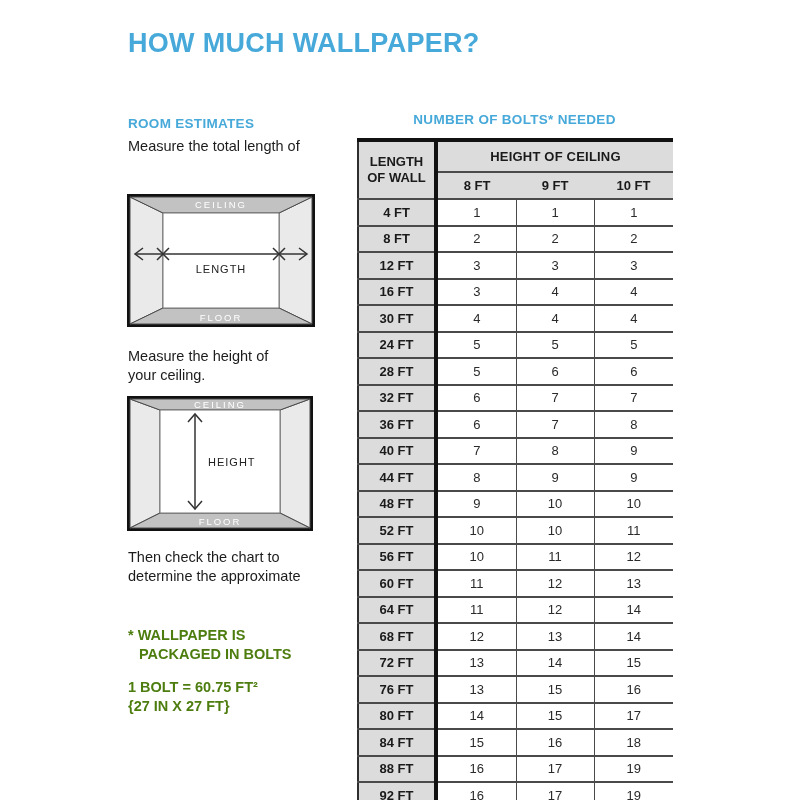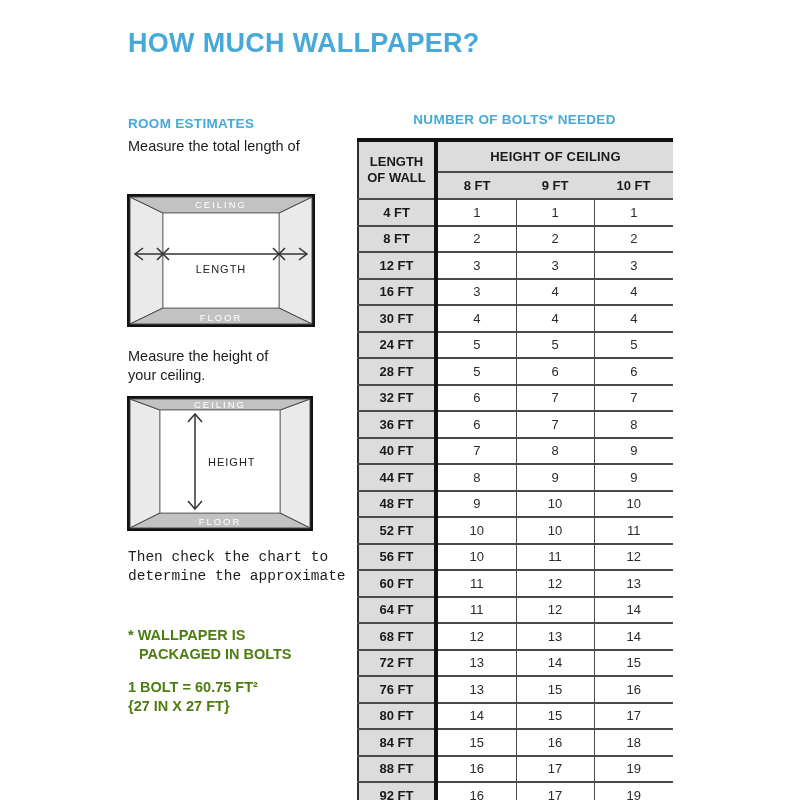--- a/index.html
+++ b/index.html
@@ -84,21 +84,21 @@
     <text x="93" y="11.5" text-anchor="middle" class="diag-band-label">CEILING</text>
     <text x="93" y="129" text-anchor="middle" class="diag-band-label">FLOOR</text>
     <g stroke="#333" stroke-width="1.5" fill="none">
       <line x1="68" y1="18" x2="68" y2="113"></line>
       <path d="M61,26 L68,18 L75,26"></path>
       <path d="M61,105 L68,113 L75,105"></path>
     </g>
     <text x="81" y="70" text-anchor="start" class="diag-measure-label">HEIGHT</text>
   </svg>
 
-  <div class="abs body-text" style="left:128px;top:548px;font-family:Liberation Mono, monospace;">
+  <div class="abs body-text" style="left:128px;top:548px;">
     <div>Then check the chart to</div>
     <div>determine the approximate</div>
   </div>
 
   <div class="abs bold-note" style="left:128px;top:626px;">
     <div>* WALLPAPER IS</div>
     <div class="indent">PACKAGED IN BOLTS</div>
   </div>
 
   <div class="abs bold-note" style="left:128px;top:678px;">

